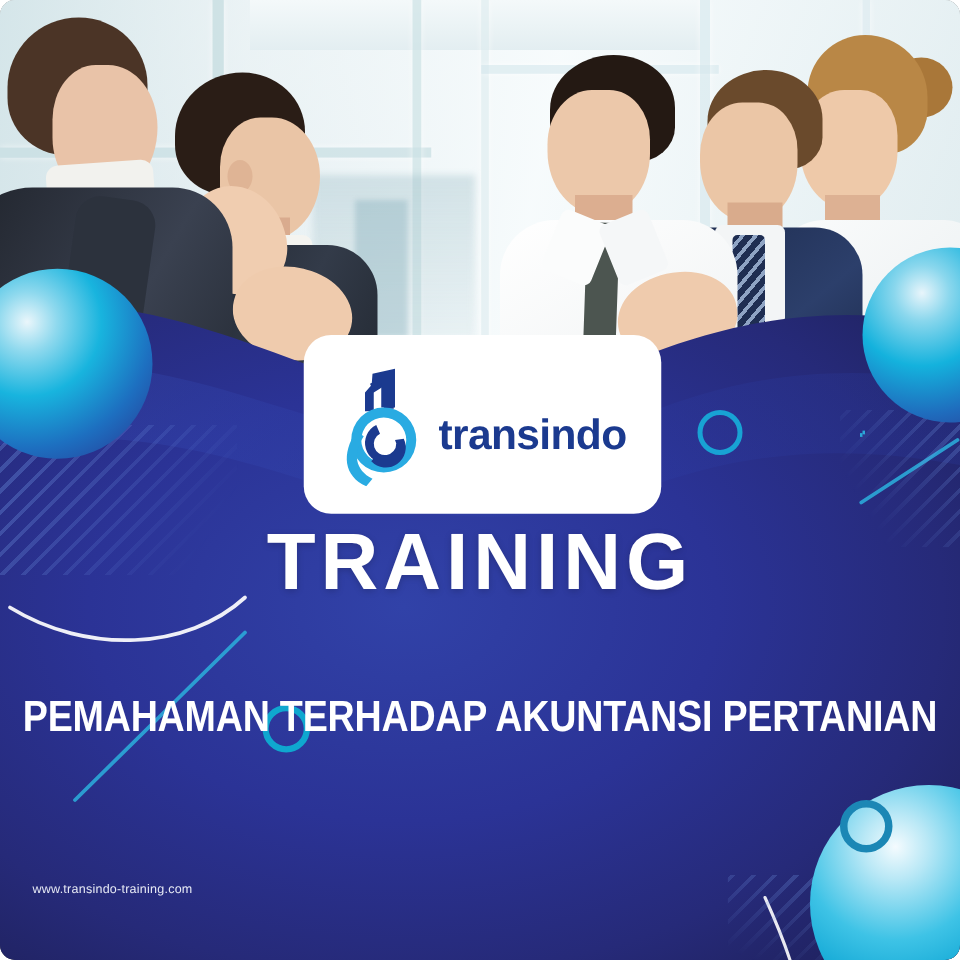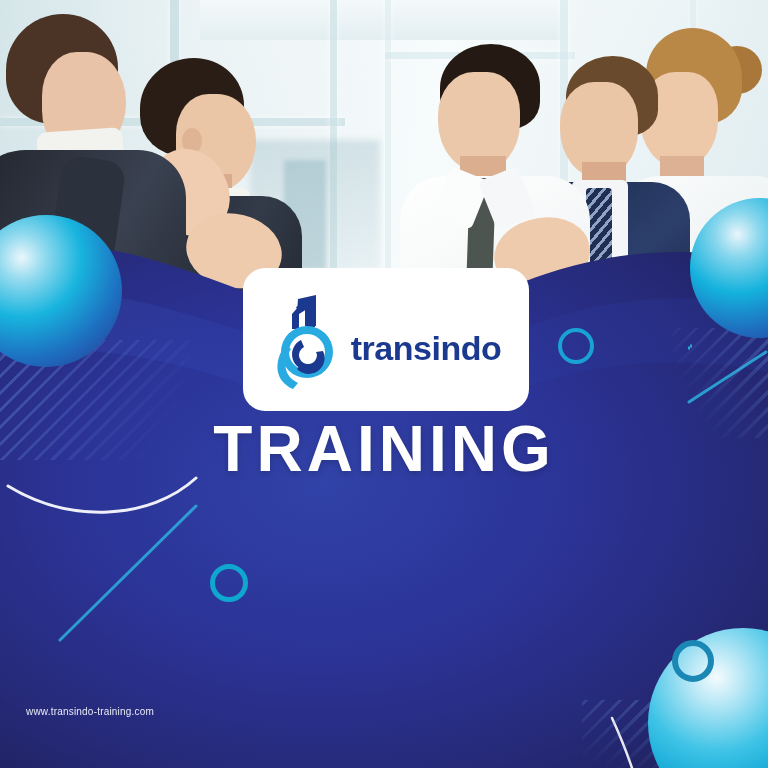--- a/index.html
+++ b/index.html
@@ -9,20 +9,21 @@
   }
   body {
     font-family: "Liberation Sans", sans-serif;
   }
   .poster {
     position: relative;
     width: 768px;
     height: 768px;
     overflow: hidden;
     background: #404040;
+    border-radius: 12px;
   }
 
   
   .photo-band {
     position: absolute;
     left: 0; top: 0;
     width: 768px; height: 330px;
     overflow: hidden;
     background: linear-gradient(175deg, #eef4f6 0%, #dfeaee 40%, #cfe0e4 100%);
   }
@@ -354,16 +355,19 @@
       <path d="M30 47 A16 16 0 1 0 53 62 L46 62 A9 9 0 1 1 33 54 Z" fill="#1B3A8F"></path>
       <path d="M52 58 A16 16 0 0 1 26 76 L31 70 A9 9 0 0 0 45 59 Z" fill="#1B3A8F"></path>
     </svg>
     <span class="logo-word">transindo</span>
   </div>
 
   <div class="training-title">TRAINING</div>
 
   <div class="ring ring-mid"></div>
 
+  <div class="subtitle-wrap">
+    <div class="subtitle">PEMAHAMAN TERHADAP AKUNTANSI PERTANIAN</div>
+  </div>
 
   <div class="site-url">www.transindo-training.com</div>
 
 </div>
 
 </body></html>

